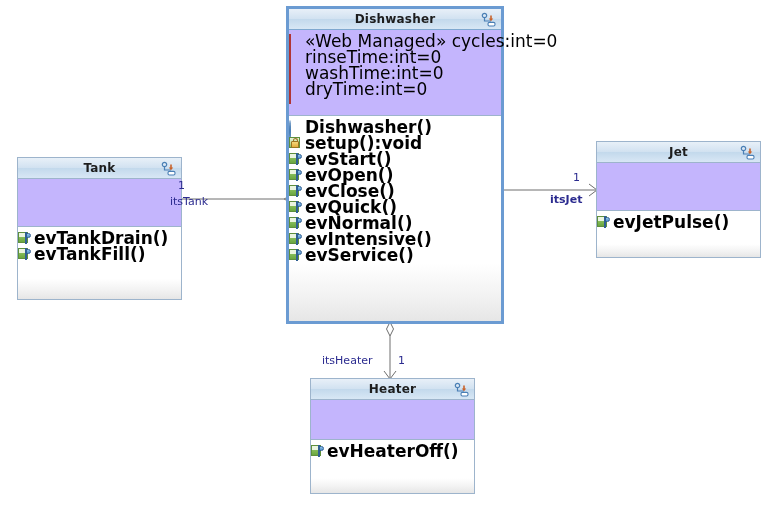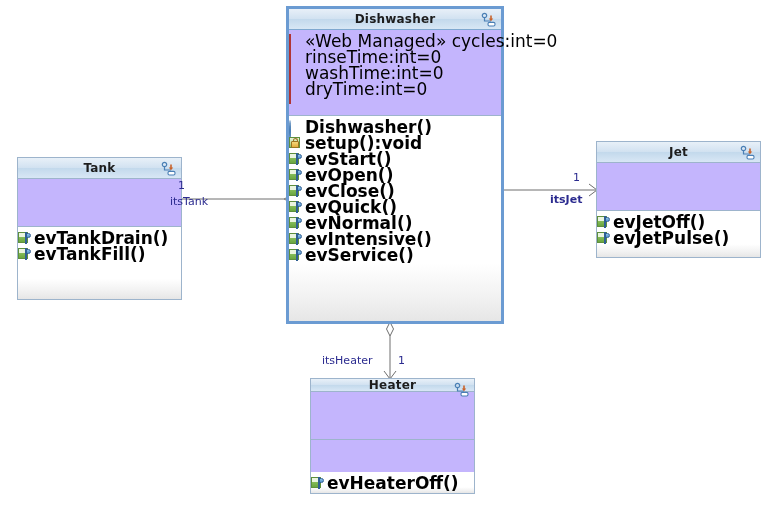--- a/index.html
+++ b/index.html
@@ -359,32 +359,26 @@
         <path d="M7.8 6.4 L10 9.2 L12.2 6.4 Z" fill="#c8622a"></path>
         <rect x="7" y="10.4" width="7" height="3.6" rx="1.4" fill="#ffffff" stroke="#4a7fb5" stroke-width="1.1"></rect>
       </svg>
     </div>
     <div class="compartment empty-attrs" style="height:48px;"></div>
     <div class="compartment ops">
       <div class="member">
         <span class="member-icon">
           <span class="ico-event"><span class="gbox"></span><span class="pole"></span><span class="flag"></span></span>
         </span>
-        <span class="member-label">evJetOff()</span>
-      </div>
-      <div class="member">
-        <span class="member-icon">
-          <span class="ico-event"><span class="gbox"></span><span class="pole"></span><span class="flag"></span></span>
-        </span>
         <span class="member-label">evJetPulse()</span>
       </div>
     </div>
   </div>
 
-  <div class="uml-class" style="left:310px; top:378px; width:165px; height:116px;gap:32px;">
+  <div class="uml-class" style="left:310px; top:378px; width:165px; height:116px;">
     <div class="class-header">
       <span class="class-name">Heater</span>
       <svg class="header-icon" viewBox="0 0 16 16">
         <circle cx="3.5" cy="3.5" r="2.2" fill="none" stroke="#4a7fb5" stroke-width="1.2"></circle>
         <path d="M3.5 5.8 L3.5 9 L10 9" fill="none" stroke="#4a7fb5" stroke-width="1.2"></path>
         <path d="M10 3.5 L10 7.2" stroke="#c8622a" stroke-width="1.6"></path>
         <path d="M7.8 6.4 L10 9.2 L12.2 6.4 Z" fill="#c8622a"></path>
         <rect x="7" y="10.4" width="7" height="3.6" rx="1.4" fill="#ffffff" stroke="#4a7fb5" stroke-width="1.1"></rect>
       </svg>
     </div>

